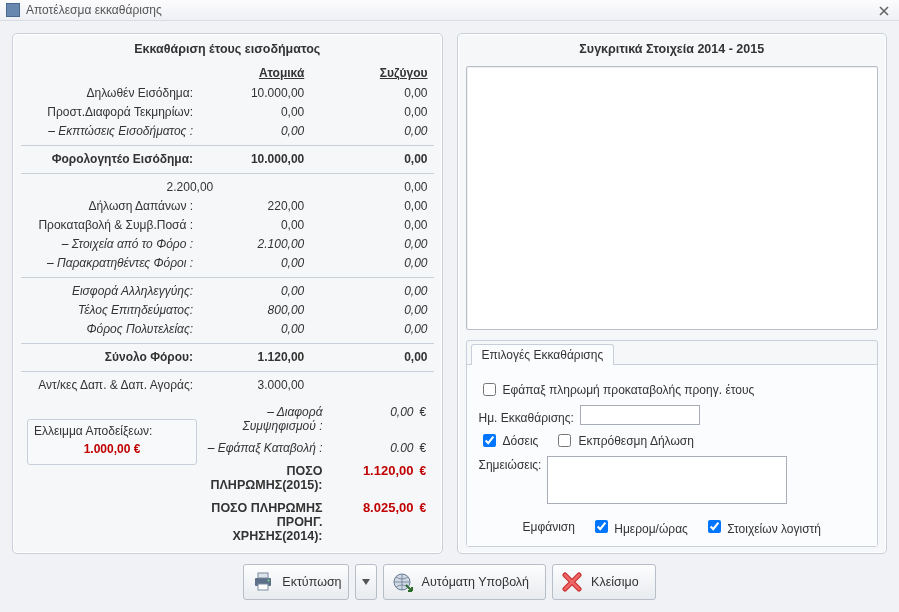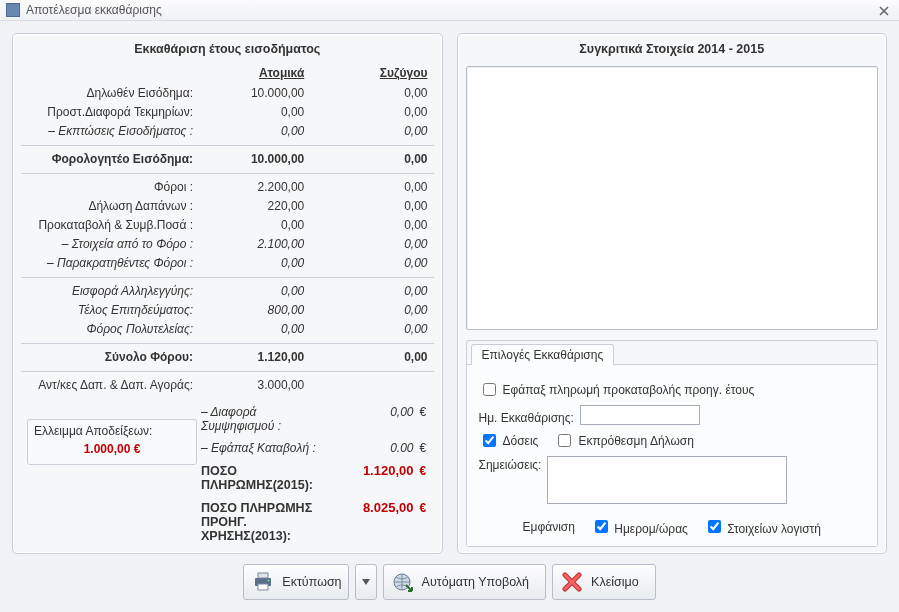--- a/index.html
+++ b/index.html
@@ -124,21 +124,21 @@
     padding-top: 4px;
   }
   .pay-rows {
     margin-left: 180px;
   }
   .pay-row {
     display: flex;
     align-items: baseline;
     padding: 4px 0;
   }
-  .pay-label { flex: 1.5; text-align: left; font-style: italic; padding-right: 10px; }
+  .pay-label { flex: 1.5; text-align: right; font-style: italic; padding-right: 10px; }
   .pay-val { flex: 1; text-align: right; padding-right: 2px; font-style: italic; }
   .pay-eur { width: 18px; text-align: left; padding-left: 4px; }
   .pay-row.big .pay-label { font-style: normal; font-weight: bold; font-size: 12.5px; }
   .pay-row.big .pay-val { font-style: normal; font-weight: bold; font-size: 13px; color: #c00000; }
   .pay-row.big .pay-eur { color: #c00000; font-weight: bold; }
   .pay-row.big.multi .pay-label { line-height: 14px; }
   
   .right-col { display: flex; flex-direction: column; }
   .compare-box {
     flex: 1;
@@ -277,21 +277,20 @@
 
           <hr class="section-rule">
           <div class="tax-row bold">
             <div class="col-label">Φορολογητέο Εισόδημα:</div>
             <div class="col-a">10.000,00</div>
             <div class="col-b">0,00</div>
           </div>
           <hr class="section-rule">
 
           <div class="tax-row">
-            <div class="col-label">Φόροι :</div>
             <div class="col-a">2.200,00</div>
             <div class="col-b">0,00</div>
           </div>
           <div class="tax-row">
             <div class="col-label">Δήλωση Δαπάνων :</div>
             <div class="col-a">220,00</div>
             <div class="col-b">0,00</div>
           </div>
           <div class="tax-row">
             <div class="col-label">Προκαταβολή &amp; Συμβ.Ποσά :</div>
@@ -358,21 +357,21 @@
                 <div class="pay-eur">€</div>
               </div>
               <div class="pay-row big">
                 <div class="pay-label">ΠΟΣΟ ΠΛΗΡΩΜΗΣ(2015):</div>
                 <div class="pay-val">1.120,00</div>
                 <div class="pay-eur">€</div>
               </div>
               <div class="pay-row big multi">
                 <div class="pay-label">
                   <div>ΠΟΣΟ ΠΛΗΡΩΜΗΣ ΠΡΟΗΓ.</div>
-                  <div>ΧΡΗΣΗΣ(2013):</div>
+                  <div>ΧΡΗΣΗΣ(2014):</div>
                 </div>
                 <div class="pay-val">8.025,00</div>
                 <div class="pay-eur">€</div>
               </div>
             </div>
           </div>
         </div>
       </div>
 
       <div class="panel right-col">

